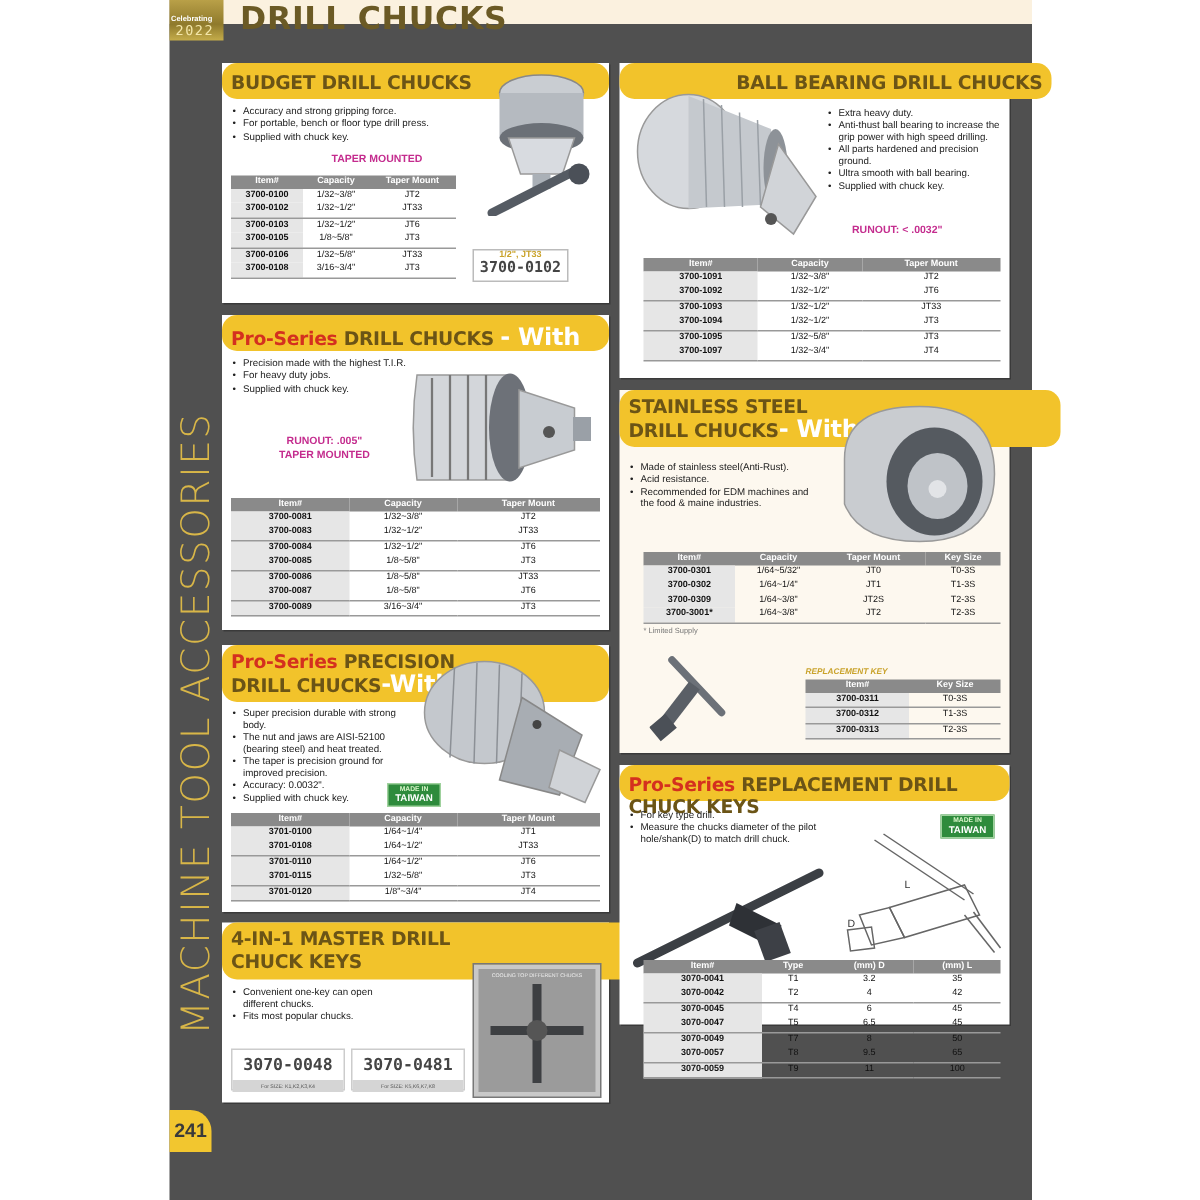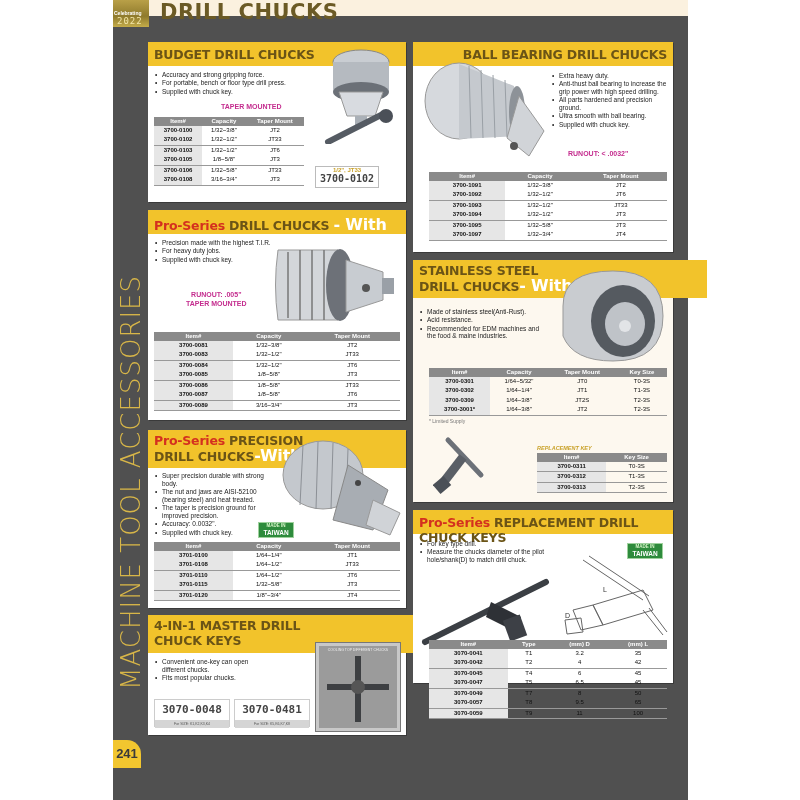--- a/index.html
+++ b/index.html
@@ -8,21 +8,21 @@
   .header { position: absolute; left: 0; top: 0; width: 575px; height: 16px; background: #fbf1df; }
   .logo { position: absolute; left: 0; top: 0; width: 36px; height: 27px; background: linear-gradient(180deg,#b9a048 0%,#8f7a2c 60%,#c4ac4a 100%); }
   .logo-small { position: absolute; left: 1px; top: 10px; font-size: 5px; color: #fff; font-weight: bold; }
   .logo-year { position: absolute; left: 4px; top: 16px; font-size: 9px; color: #f3e6a8; letter-spacing: 1px; font-family: "DejaVu Sans Mono", monospace; }
   .page-title { position: absolute; left: 47px; top: 0px; font-size: 21px; font-weight: bold; color: #6b5a25; letter-spacing: 0.5px; font-family: "DejaVu Sans", sans-serif; }
   .side-label { position: absolute; left: 3px; top: 690px; transform-origin: 0 0; transform: rotate(-90deg); white-space: nowrap; font-size: 26px; color: #d8b648; letter-spacing: 1px; font-family: "DejaVu Sans", sans-serif; font-weight: 300; width: 400px; }
   .page-num { position: absolute; left: 0; top: 724px; width: 28px; height: 28px; background: #f2c62f; border-radius: 0 14px 0 0; font-size: 13px; font-weight: bold; color: #3a3a3a; text-align: center; line-height: 28px; margin-top: 16px; }
 
   .panel { position: absolute; background: #ffffff; box-shadow: 1px 1px 0 #3a3a3a; }
   .panel.cream { background: #fdf8ef; }
-  .ptitle { position: absolute; left: 0; top: 0; background: #f2c32b; height: 24px; }
+  .ptitle { position: absolute; left: 0; top: 0; background: #f2c32b; height: 24px; border-radius: 10px; }
   .ptitle .t { font-family: "DejaVu Sans", sans-serif; font-weight: bold; font-size: 12.5px; color: #6b5416; letter-spacing: -0.2px; }
   .ptitle .red { color: #d4301f; }
   .ptitle .wk { color: #ffffff; font-size: 16px; }
   .bullets { position: absolute; list-style: none; font-size: 6.5px; color: #222; line-height: 1.2; }
   .bullets li { padding-left: 8px; position: relative; margin-bottom: 0.5px; }
   .bullets li::before { content: "•"; position: absolute; left: 1px; }
   .magenta { position: absolute; color: #c42c8e; font-size: 7px; font-weight: bold; }
   table { position: absolute; border-collapse: collapse; font-size: 6px; color: #111; }
   th { background: #8a8a8a; color: #fff; font-weight: bold; font-size: 6px; padding: 1px 2px; text-align: center; line-height: 1.1; }
   td { text-align: center; padding: 0 2px; height: 9.5px; line-height: 9.5px; }
@@ -295,21 +295,21 @@
       <div class="cap">COOLING TOP DIFFERENT CHUCKS</div>
       <svg width="78" height="82" style="position:absolute;left:0;top:0;">
         <rect x="36" y="10" width="6" height="66" fill="#3d3f42"></rect>
         <rect x="8" y="38" width="62" height="6" fill="#3d3f42"></rect>
         <circle cx="39" cy="41" r="7" fill="#555"></circle>
       </svg>
     </div>
   </div>
 
   <div class="panel" style="left:300px;top:42px;width:260px;height:210px;">
-    <div class="ptitle" style="width:260px;">
+    <div class="ptitle" style="width:288px;">
       <div class="t" style="padding:5px 6px;text-align:right;">BALL BEARING DRILL CHUCKS</div>
     </div>
     <svg class="img" style="left:6px;top:14px;" width="130" height="110">
       <ellipse cx="40" cy="45" rx="34" ry="38" fill="#d6d9dd" stroke="#999"></ellipse>
       <path d="M40 8 L95 30 L100 80 L40 83 Z" fill="#c5c9ce"></path>
       <g stroke="#9aa0a6">
           <line x1="50" y1="10" x2="52" y2="82"></line>
           <line x1="62" y1="14" x2="64" y2="82"></line>
           <line x1="74" y1="19" x2="76" y2="82"></line>
           <line x1="86" y1="24" x2="88" y2="81"></line>

